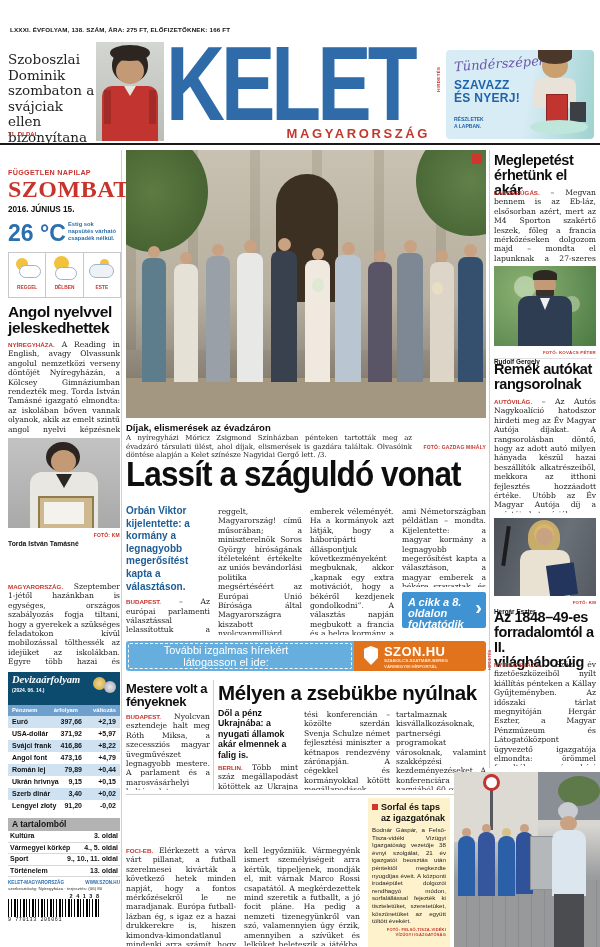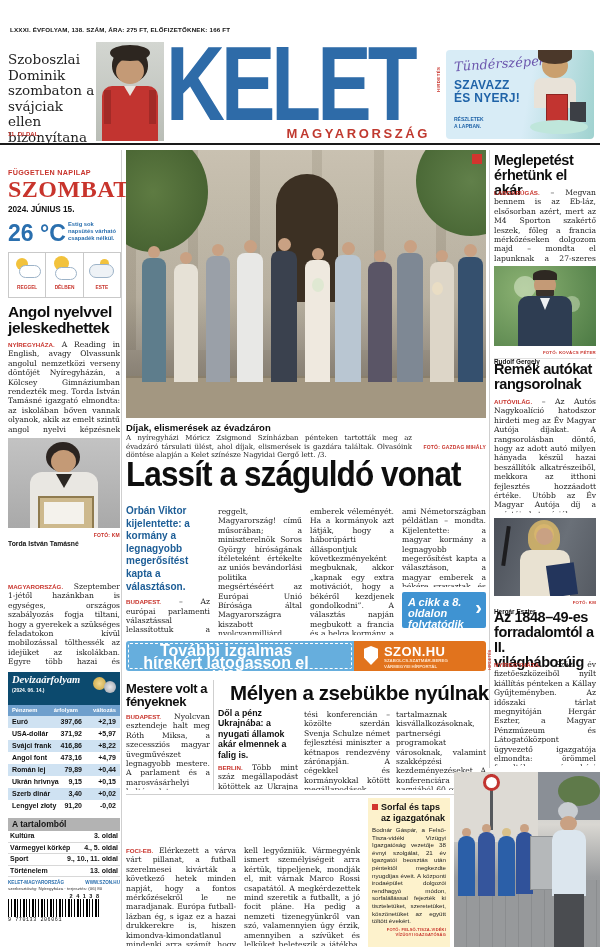--- a/index.html
+++ b/index.html
@@ -61,21 +61,21 @@
     <div class="abs" style="left:84px;top:70px;width:58px;height:14px;border-radius:50%;background:#bfe6db;"></div>
   </div>
 
   <div class="abs" style="left:0;top:143px;width:600px;height:2px;background:#1a1a1a;"></div>
 
   <div class="vline" style="left:121px;top:150px;height:780px;"></div>
   <div class="vline" style="left:489px;top:150px;height:618px;"></div>
 
   <div class="abs sans" style="left:8px;top:168px;font-size:7.2px;font-weight:bold;color:#c8342c;letter-spacing:0.3px;">FÜGGETLEN NAPILAP</div>
   <div class="abs" style="left:8px;top:176px;font-size:24px;font-weight:bold;color:#c8342c;font-family:'Liberation Serif',serif;letter-spacing:0.5px;">SZOMBAT</div>
-  <div class="abs sans" style="left:8px;top:205px;font-size:8.2px;font-weight:bold;color:#111;">2024. JÚNIUS 15.</div>
+  <div class="abs sans" style="left:8px;top:205px;font-size:8.2px;font-weight:bold;color:#111;">2016. JÚNIUS 15.</div>
 
   <div class="abs sans" style="left:8px;top:220px;font-size:23px;font-weight:bold;color:#2a6fae;">26 °C</div>
   <div class="abs sans" style="left:68px;top:221px;width:50px;font-size:5.8px;font-weight:bold;line-height:7px;color:#2a6fae;">Estig sok napsütés várható csapadék nélkül.</div>
 
   <div class="abs" style="left:8px;top:252px;width:111px;height:44px;border:1px solid #c9c9c9;display:flex;">
     <div style="flex:1;border-right:1px solid #c9c9c9;position:relative;">
       <div class="abs" style="left:7px;top:5px;width:12px;height:12px;border-radius:50%;background:#f2c23c;"></div>
       <div class="abs" style="left:10px;top:12px;width:20px;height:11px;border-radius:7px;background:#fff;border:1px solid #9db3c8;"></div>
       <div class="abs sans" style="left:0;top:32px;width:100%;text-align:center;font-size:4.8px;font-weight:bold;color:#c8342c;">REGGEL</div>
     </div>
@@ -257,40 +257,40 @@
   <div class="abs body-txt" style="left:402px;top:507px;width:84px;height:80px;overflow:hidden;">ami Németországban példátlan – mondta. Kijelentette: a magyar kormány a legnagyobb megerősítést kapta a választáson, a magyar emberek a békére szavaztak, és ez döntő érv volt a NATO-főtitkárral folytatott tárgyalásokon.</div>
 
   <div class="abs" style="left:402px;top:592px;width:84px;height:36px;background:#3f93d2;border-radius:2px;">
     <div class="abs sans" style="left:6px;top:5px;width:58px;font-size:11px;font-weight:bold;font-style:italic;color:#fff;line-height:11px;">A cikk a 8. oldalon folytatódik</div>
     <div class="abs sans" style="right:4px;top:4px;font-size:20px;font-weight:bold;color:#fff;">›</div>
   </div>
 
   <div class="abs" style="left:126px;top:641px;width:360px;height:30px;display:flex;">
     <div style="flex:0 0 228px;background:#66aedd;position:relative;border-radius:3px 0 0 3px;">
       <div style="position:absolute;inset:2px;border:1px dashed #fff;border-radius:2px;"></div>
-      <div class="sans" style="position:absolute;left:10px;top:4px;width:180px;font-size:16px;font-weight:bold;color:#fff;line-height:11.5px;text-align:center;">További izgalmas hírekért látogasson el ide:</div>
+      <div class="sans" style="position:absolute;left:10px;top:4px;width:180px;font-size:11px;font-weight:normal;color:#fff;line-height:11.5px;text-align:center;">További izgalmas hírekért látogasson el ide:</div>
     </div>
     <div style="flex:1;background:#e1731d;position:relative;border-radius:0 3px 3px 0;text-align:center;">
       <div style="position:absolute;left:10px;top:5px;width:14px;height:19px;background:#fff;clip-path:polygon(50% 0,100% 15%,100% 62%,50% 100%,0 62%,0 15%);"></div>
       <div class="sans" style="position:absolute;left:30px;top:3px;font-size:13px;font-weight:bold;color:#fff;letter-spacing:0.4px;">SZON.HU</div>
       <div class="sans" style="position:absolute;left:30px;top:17px;font-size:4.4px;font-weight:bold;color:#ffe2c8;">SZABOLCS-SZATMÁR-BEREG</div>
       <div class="sans" style="position:absolute;left:30px;top:23px;font-size:4.4px;font-weight:bold;color:#ffe2c8;">VÁRMEGYEI HÍRPORTÁL</div>
     </div>
   </div>
   <div class="abs sans" style="left:487px;top:670px;font-size:4px;font-weight:bold;color:#c8342c;transform:rotate(-90deg);transform-origin:left top;">HIRDETÉS</div>
 
   <div class="abs art-title" style="left:126px;top:682px;width:84px;font-size:13px;">Mestere volt a fényeknek</div>
   <div class="abs body-txt" style="left:126px;top:712px;width:84px;height:78px;overflow:hidden;">
     <span class="dateline">BUDAPEST.</span>
     <span>Nyolcvan esztendeje halt meg Róth Miksa, a szecessziós magyar üvegművészet legnagyobb mestere. A parlament és a marosvásárhelyi kultúrpalota remekeit is a világhírű mesternek köszönhetjük. /14.</span>
     
   </div>
   <div class="vline" style="left:213px;top:680px;height:110px;"></div>
 
-  <div class="abs art-title" style="left:218px;top:682px;width:268px;font-size:20.5px;white-space:nowrap;margin-left:12px;">Mélyen a zsebükbe nyúlnak</div>
+  <div class="abs art-title" style="left:218px;top:682px;width:268px;font-size:20.5px;white-space:nowrap;">Mélyen a zsebükbe nyúlnak</div>
   <div class="abs" style="left:218px;top:708px;width:80px;height:82px;overflow:hidden;">
     <div class="sans" style="font-size:8.8px;font-weight:bold;color:#111;line-height:10.4px;">Dől a pénz Ukrajnába: a nyugati államok akár elmennek a falig is.</div>
     <div class="body-txt" style="margin-top:3px;">
       <span class="dateline">BERLIN.</span>
       <span>Több mint száz megállapodást kötöttek az Ukrajna támogatására szervezett berlini nemzetközi újjáépí-</span>
     </div>
   </div>
   <div class="abs body-txt" style="left:304px;top:710px;width:86px;height:80px;overflow:hidden;">tési konferencián – közölte szerdán Svenja Schulze német fejlesztési miniszter a kétnapos rendezvény zárónapján. A cégekkel és kormányokkal kötött megállapodások egyebek között kölcsönöket</div>
   <div class="abs body-txt" style="left:396px;top:710px;width:90px;height:80px;overflow:hidden;">
     <span>tartalmaznak kisvállalkozásoknak, partnerségi programokat városoknak, valamint szakképzési kezdeményezéseket. A konferenciára nagyjából 60 országból mintegy 3000 résztvevő érkezett a német fővárosba. /7.</span>

